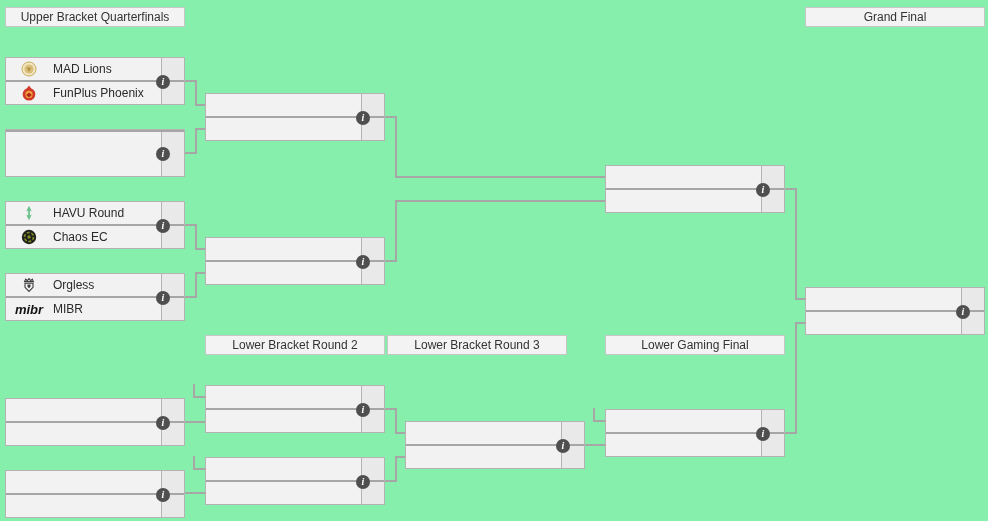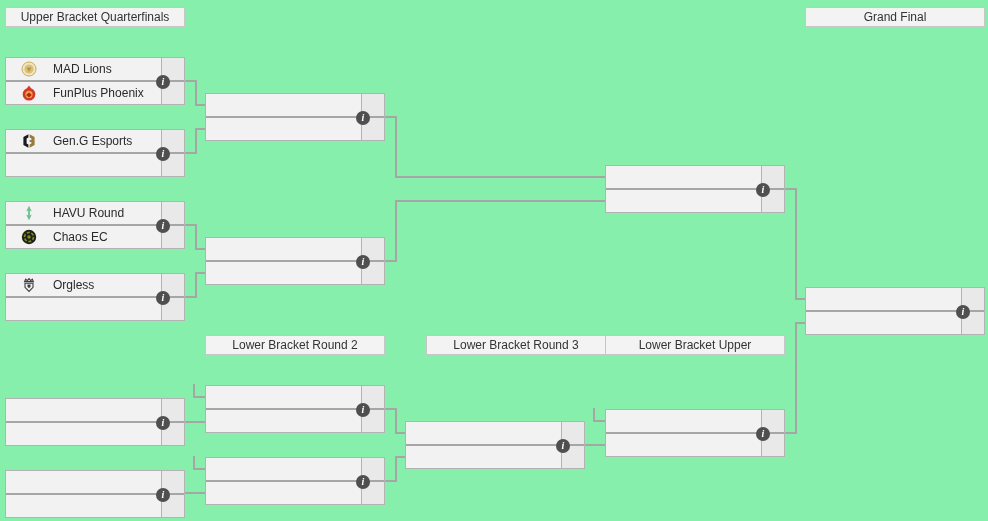--- a/index.html
+++ b/index.html
@@ -24,22 +24,22 @@
   .conn{position:absolute;background:#a6a6a6;}
 </style>
 </head>
 <body>
 
 <div id="stage">
 
   <div class="hdr" style="left:5px;top:7px">Upper Bracket Quarterfinals</div>
   <div class="hdr" style="left:805px;top:7px">Grand Final</div>
   <div class="hdr" style="left:205px;top:335px">Lower Bracket Round 2</div>
-  <div class="hdr" style="left:426px;top:335px">Lower Bracket Round 3</div>
-  <div class="hdr" style="left:605px;top:335px">Lower Bracket Upper</div>
+  <div class="hdr" style="left:387px;top:335px">Lower Bracket Round 3</div>
+  <div class="hdr" style="left:605px;top:335px">Lower Gaming Final</div>
 
   <div class="match" style="left:5px;top:57px">
     <div class="trow">
       <span class="slot">
         <svg width="16" height="16" viewBox="0 0 16 16">
           <circle cx="8" cy="8" r="7" stroke="#c9ab56" fill="#f1e7c6"></circle>
           <circle cx="8" cy="8" r="4.6" fill="#d9bf78"></circle>
           <path d="M5.6 6.4h4.8L8 11z" fill="#b3924a"></path>
         </svg>
       </span>
@@ -55,30 +55,20 @@
           <path d="M5.2 9.9 8 7.4l2.8 2.5L8 12.4z" fill="#b0271a"></path>
         </svg>
       </span>
       <span class="tname">FunPlus Phoenix</span>
     </div>
     <div class="scorebg"></div>
     <div class="info">i</div>
   </div>
 
   <div class="match" style="left:5px;top:129px">
-    <div class="trow">
-      <span class="slot">
-        <svg width="16" height="16" viewBox="0 0 16 16">
-          <path d="M7.4 1.3 2.4 4.1v7.8l5 2.8v-3.3L5.6 10.4v-4.8l1.8-1z" fill="#1b1b1b"></path>
-          <path d="M8.6 1.3v3.3l1.8 1v4.8l-1.8 1.1v3.2l5-2.8V4.1z" fill="#9a7b3c"></path>
-          <rect x="8.6" y="7" width="4.2" height="2" fill="#9a7b3c"></rect>
-        </svg>
-      </span>
-      <span class="tname">Gen.G Esports</span>
-    </div>
     <div class="mid"></div>
     <div class="scorebg"></div>
     <div class="info">i</div>
   </div>
 
   <div class="match" style="left:5px;top:201px">
     <div class="trow">
       <span class="slot">
         <svg width="16" height="16" viewBox="0 0 16 16">
           <path d="M8 .8 10.8 6.6 8.9 5.6v4.8l1.9-1L8 15.2 5.2 9.4l1.9 1V5.6l-1.9 1z" fill="#69c08a"></path>
@@ -106,20 +96,26 @@
       <span class="slot">
         <svg width="16" height="16" viewBox="0 0 16 16">
           <path d="M3.6 4.6 4.7 2.2 6.3 3.7 8 1.6l1.7 2.1 1.6-1.5 1.1 2.4z" fill="none" stroke-width="1.1" stroke="#3d3d3d"></path>
           <path d="M4 6.2h8v4.1L8 14.5 4 10.3z" fill="none" stroke-width="1.1" stroke="#3d3d3d"></path>
           <path d="M6.5 7.6h3v2.1L8 11.3 6.5 9.7z" fill="#3d3d3d"></path>
         </svg>
       </span>
       <span class="tname">Orgless</span>
     </div>
     <div class="mid"></div>
+    <div class="trow">
+      <span class="slot">
+        <span class="mibr">mibr</span>
+      </span>
+      <span class="tname">MIBR</span>
+    </div>
     <div class="scorebg"></div>
     <div class="info">i</div>
   </div>
 
   <div class="match" style="left:205px;top:93px">
     <div class="trow"></div>
     <div class="mid"></div>
     <div class="trow"></div>
     <div class="scorebg"></div>
     <div class="info">i</div>

